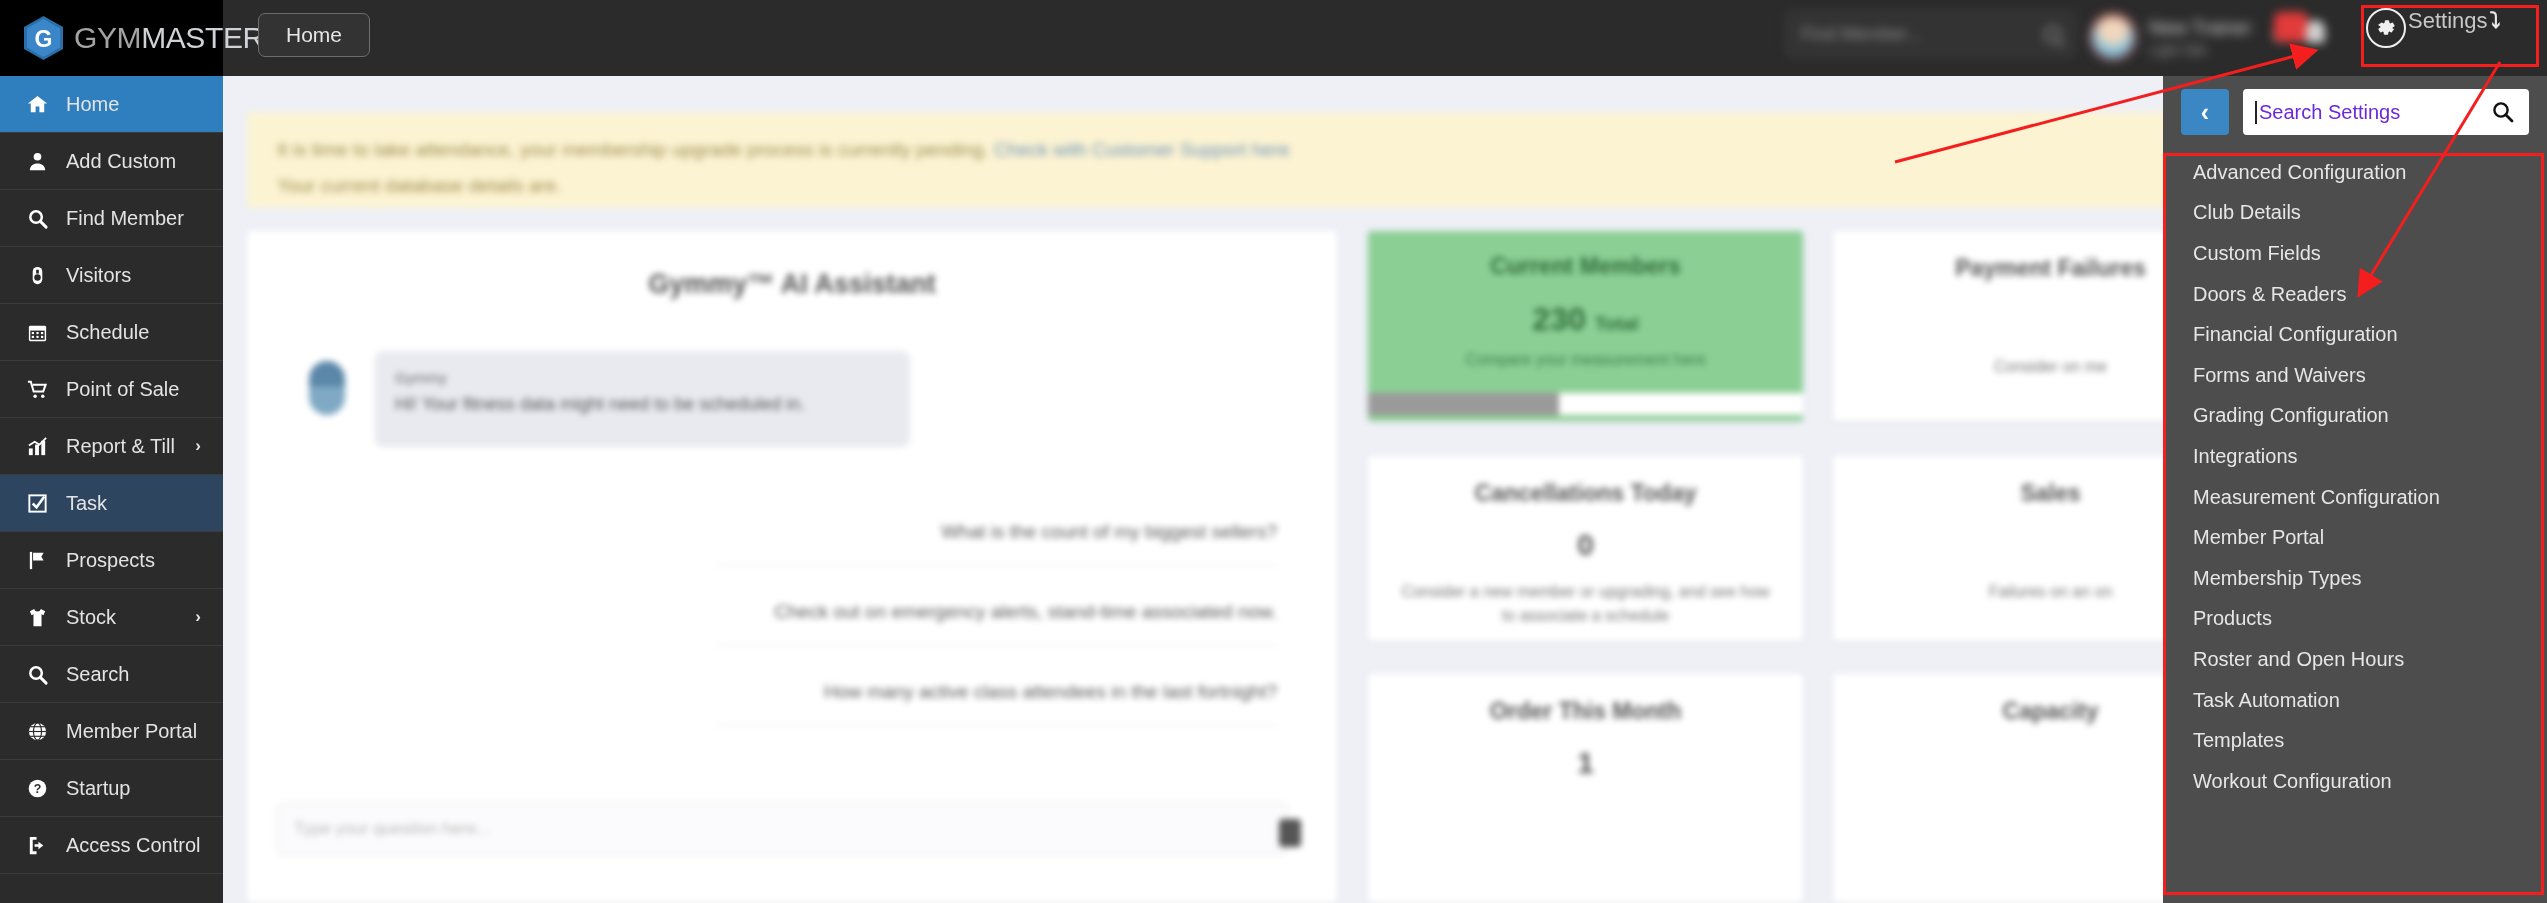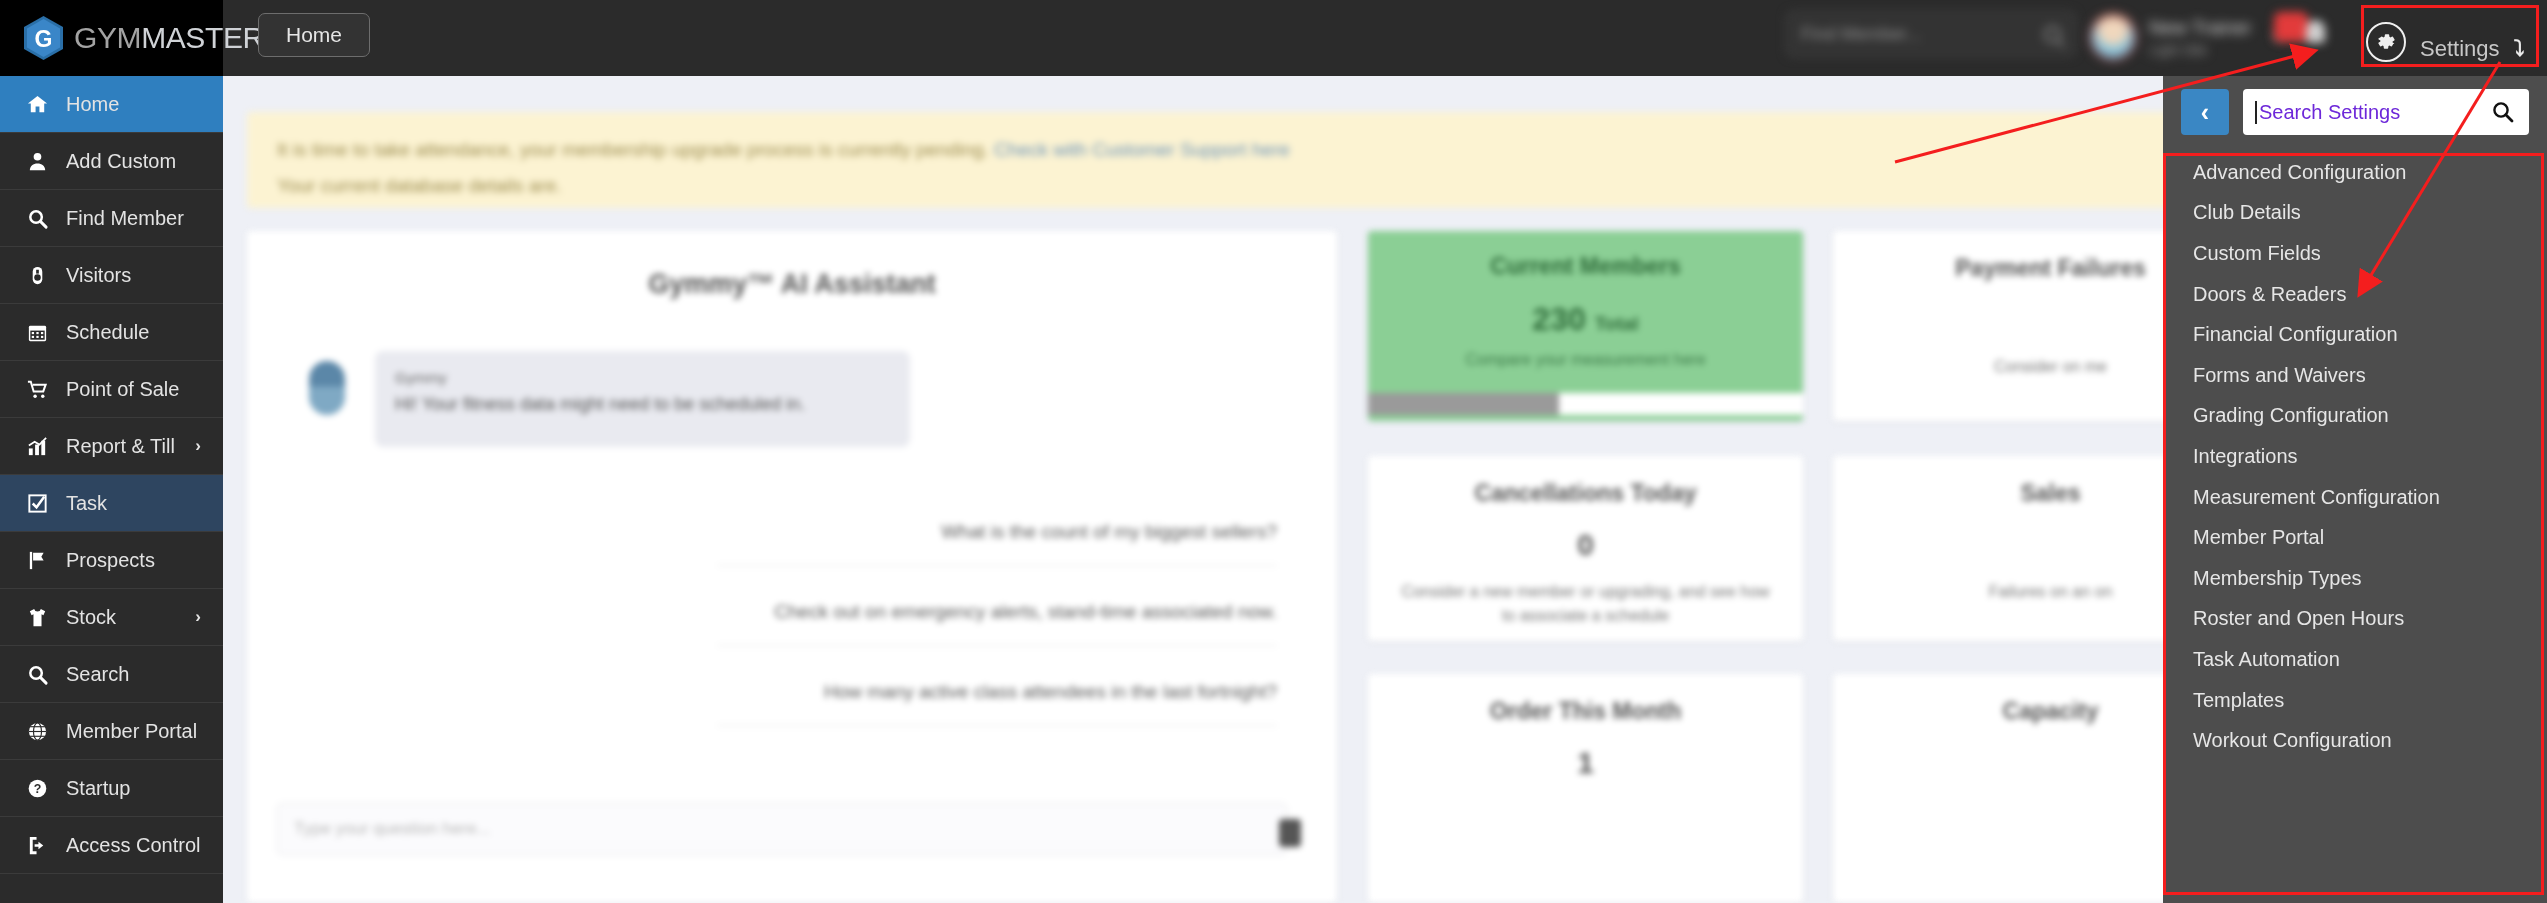--- a/index.html
+++ b/index.html
@@ -69,21 +69,21 @@
     position: absolute; left: 2px; top: 4px; width: 34px; height: 30px;
     background: #e23b3b; border-radius: 7px;
   }
   #bell-zone .bell {
     position: absolute; left: 34px; top: 12px; width: 19px; height: 23px;
     background: #cfcfcf; border-radius: 10px 10px 4px 4px;
   }
 
   #settings-btn {
     position: absolute; left: 2352px; top: 8px; height: 54px;
-    display: flex; align-items: flex-end; gap: 14px; padding: 0 14px;
+    display: flex; align-items: flex-start; gap: 2px; padding: 0 14px;
   }
   .gear-circle {
     width: 40px; height: 40px; border: 2px solid #efefef; border-radius: 50%;
     display: flex; align-items: center; justify-content: center;
   }
   #settings-btn .lbl { color: #c7c7c7; font-size: 22px; }
   #settings-btn .chev { color: #e9e9e9; font-size: 22px; font-weight: bold; }
 
   
   #sidebar {
@@ -510,20 +510,21 @@
         <div class="dd-item">Club Details</div>
         <div class="dd-item">Custom Fields</div>
         <div class="dd-item">Doors &amp; Readers</div>
         <div class="dd-item">Financial Configuration</div>
         <div class="dd-item">Forms and Waivers</div>
         <div class="dd-item">Grading Configuration</div>
         <div class="dd-item">Integrations</div>
         <div class="dd-item">Measurement Configuration</div>
         <div class="dd-item">Member Portal</div>
         <div class="dd-item">Membership Types</div>
+        <div class="dd-item">Products</div>
         <div class="dd-item">Roster and Open Hours</div>
         <div class="dd-item">Task Automation</div>
         <div class="dd-item">Templates</div>
         <div class="dd-item">Workout Configuration</div>
       </div>
   </div>
 
   <div class="anno" id="anno-settings"></div>
   <div class="anno" id="anno-menu"></div>
   <svg id="anno-arrows">

